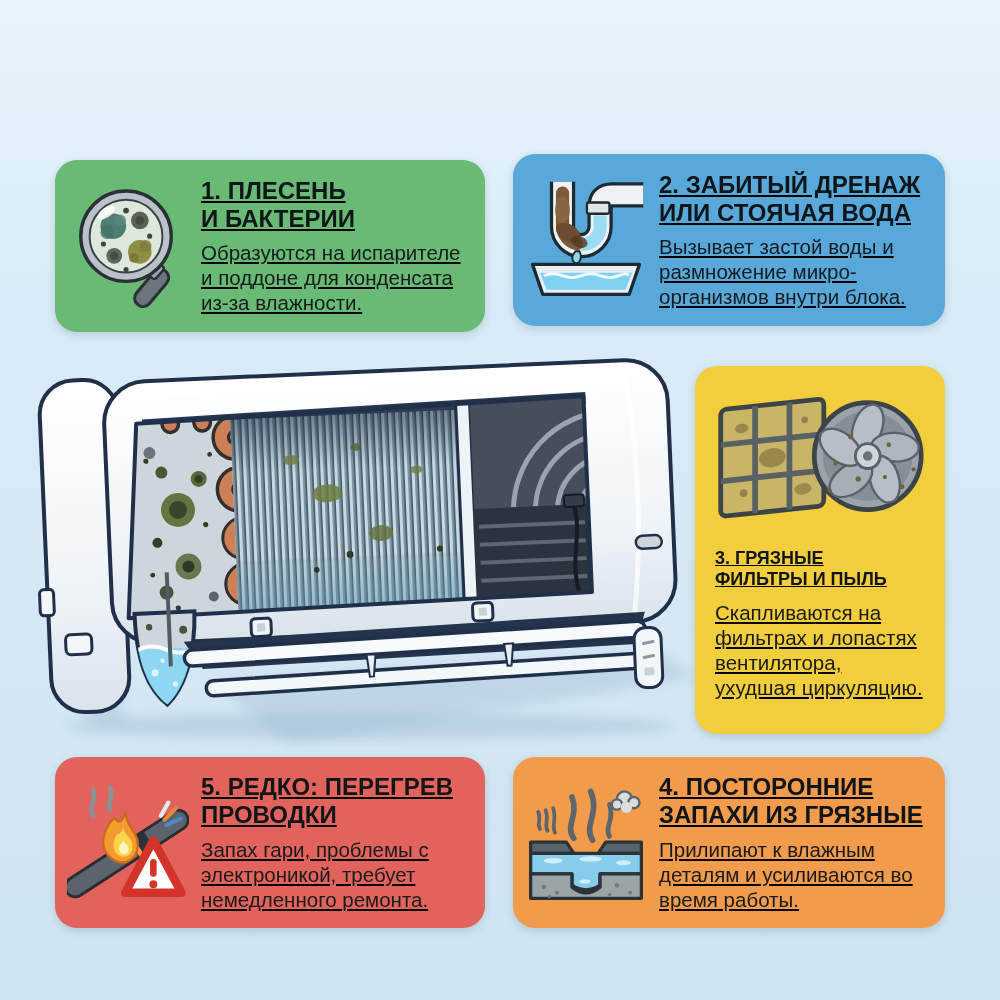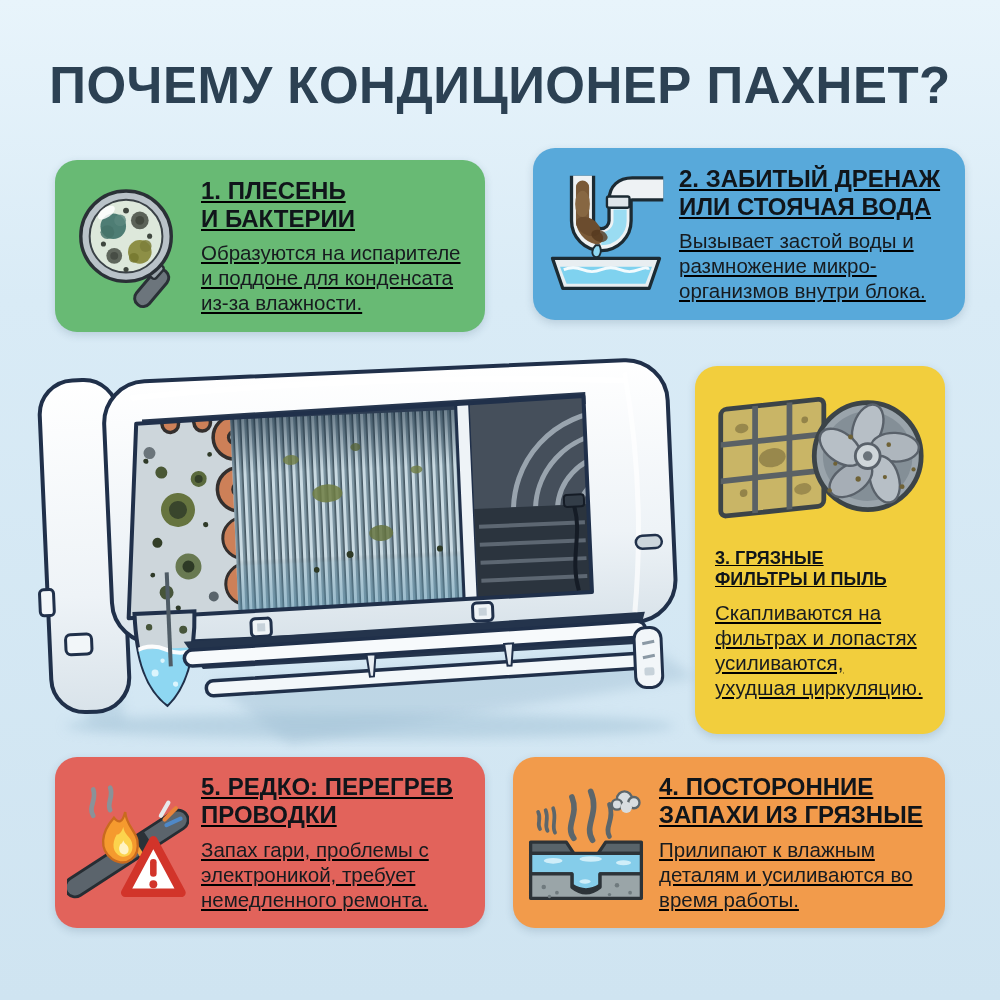--- a/index.html
+++ b/index.html
@@ -20,39 +20,38 @@
     box-shadow:0 3px 8px rgba(40,70,100,.18);
     text-decoration:underline;
   }
   .card-h{display:flex;align-items:center;gap:12px;padding:12px 18px 12px 12px;}
   .icon-box{flex:0 0 122px;display:flex;align-items:center;justify-content:center;}
   .card-text{flex:1;}
   .card-heading{font-weight:800;font-size:24px;line-height:1.16;color:#10151a;}
   .card-heading span{display:block;}
   .card-body{margin-top:8px;font-size:20.5px;line-height:1.22;color:#171b1f;}
   .card-green {left:55px; top:160px;width:430px;height:172px;background:#68ba74;}
-  .card-blue  {left:513px;top:148px;width:432px;height:172px;background:#58a9da;margin-left:20px;}
+  .card-blue  {left:513px;top:154px;width:432px;height:172px;background:#58a9da;}
   .card-yellow{left:695px;top:366px;width:250px;height:368px;background:#f2ce3d;padding:16px 20px;}
   .card-red   {left:55px; top:757px;width:430px;height:171px;background:#e2635b;}
   .card-orange{left:513px;top:757px;width:432px;height:171px;background:#f29b4b;}
   .card-yellow .icon-top{display:flex;justify-content:center;align-items:center;height:152px;}
   .card-yellow .card-heading{margin-top:14px;font-size:18px;}
   .card-yellow .card-body{margin-top:10px;font-size:20.5px;}
   .ac-wrap{position:absolute;left:30px;top:352px;width:665px;height:400px;}
   .footer{
     position:absolute;top:936px;left:0;width:100%;
     text-align:center;font-size:24px;color:#1d262e;
   }
 </style>
 </head>
 <body>
 
 <div class="page">
 
-  <div class="title">ПОЧЕМУ КОНДИЦИОНЕР ПАХНЕТ?</div>
 
   <div class="card card-green card-h">
     <div class="icon-box">
       <svg width="118" height="132" viewBox="0 0 120 132">
         <g transform="rotate(40 94 96)">
           <rect x="86" y="90" width="17" height="44" rx="8" fill="#6c757c" stroke="#2a3036" stroke-width="3"></rect>
         </g>
         <rect x="80" y="82" width="14" height="16" rx="3" transform="rotate(42 87 90)" fill="#9aa4ab" stroke="#2a3036" stroke-width="2.5"></rect>
         <circle cx="58" cy="56" r="46" fill="#b9c2c8" stroke="#2a3036" stroke-width="3.5"></circle>
         <circle cx="58" cy="56" r="37" fill="#dde8db" stroke="#3a4146" stroke-width="2"></circle>
@@ -309,21 +308,21 @@
             <circle cx="196" cy="104" r="2.6" fill="#6f6236"></circle>
           <circle cx="208" cy="86" r="2.2" fill="#6f6236"></circle>
             <circle cx="120" cy="108" r="2.4" fill="#6f6236"></circle>
         </g>
       </svg>
     </div>
     <div class="card-heading">
       <span>3. ГРЯЗНЫЕ</span>
       <span>ФИЛЬТРЫ И ПЫЛЬ</span>
     </div>
-    <div class="card-body">Скапливаются на фильтрах и лопастях усиливаются, ухудшая циркуляцию.</div>
+    <div class="card-body">Скапливаются на фильтрах и лопастях вентилятора, ухудшая циркуляцию.</div>
   </div>
 
   <div class="card card-red card-h">
     <div class="icon-box">
       <svg width="122" height="134" viewBox="0 0 130 134">
         <path d="M28,38 C22,28 32,22 28,10" stroke="#8a9298" stroke-width="5" fill="none" stroke-linecap="round"></path>
         <path d="M46,32 C42,24 50,18 46,8" stroke="#8a9298" stroke-width="5" fill="none" stroke-linecap="round"></path>
         <g transform="rotate(-33 60 80)">
           <rect x="-12" y="70" width="152" height="21" rx="10.5" fill="#5b646c" stroke="#262d33" stroke-width="3"></rect>
           <rect x="78" y="70" width="14" height="21" fill="#2b3238"></rect>

